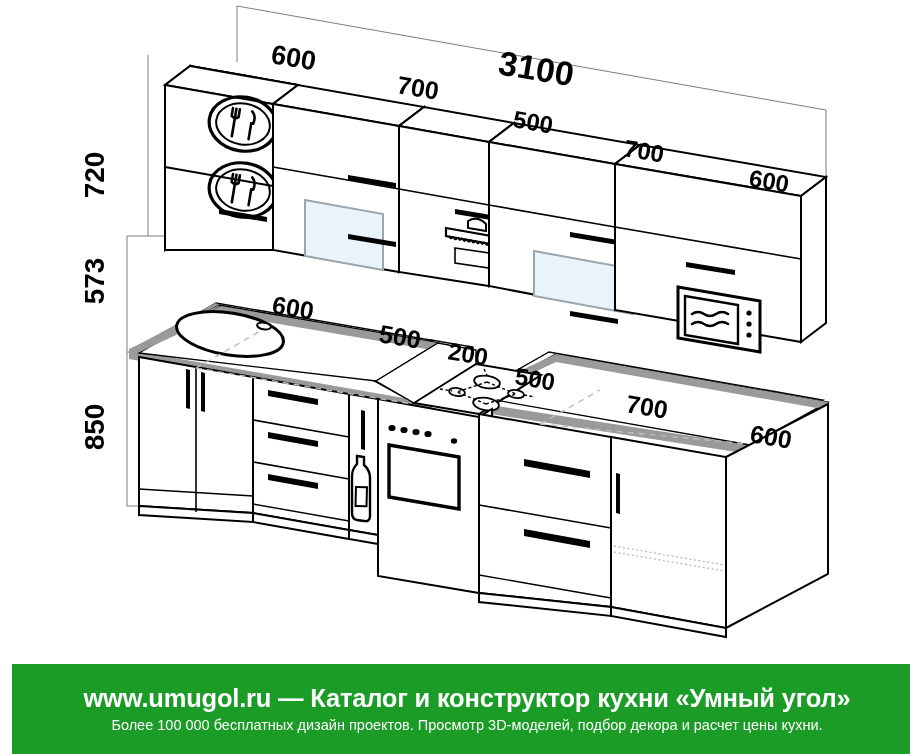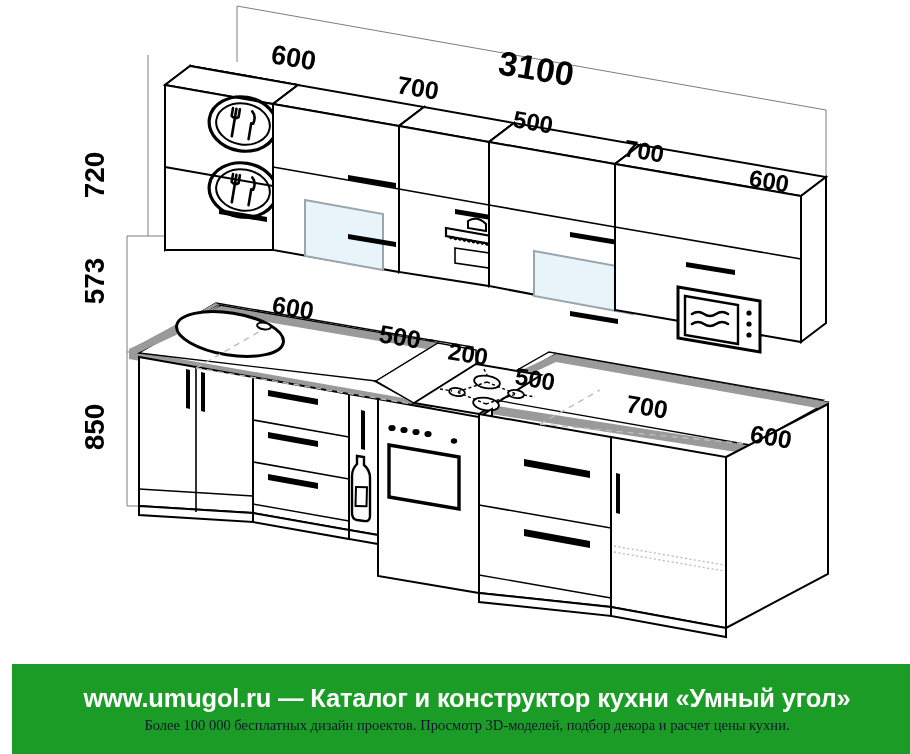--- a/index.html
+++ b/index.html
@@ -57,22 +57,22 @@
     color: #ffffff;
     font-family: "Liberation Sans", sans-serif;
     font-weight: bold;
     font-size: 25.5px;
     letter-spacing: -0.2px;
     white-space: nowrap;
     margin: 0 0 6px 0;
     line-height: 1;
   }
   #footer-sub {
-    color: #0f172a;
-    font-family: Liberation Serif, serif;
+    color: #ffffff;
+    font-family: Liberation Sans, sans-serif;
     font-weight: normal;
     font-size: 14.5px;
     white-space: nowrap;
     margin: 0;
     line-height: 1;
   }
 </style>
 </head>
 <body>
 

